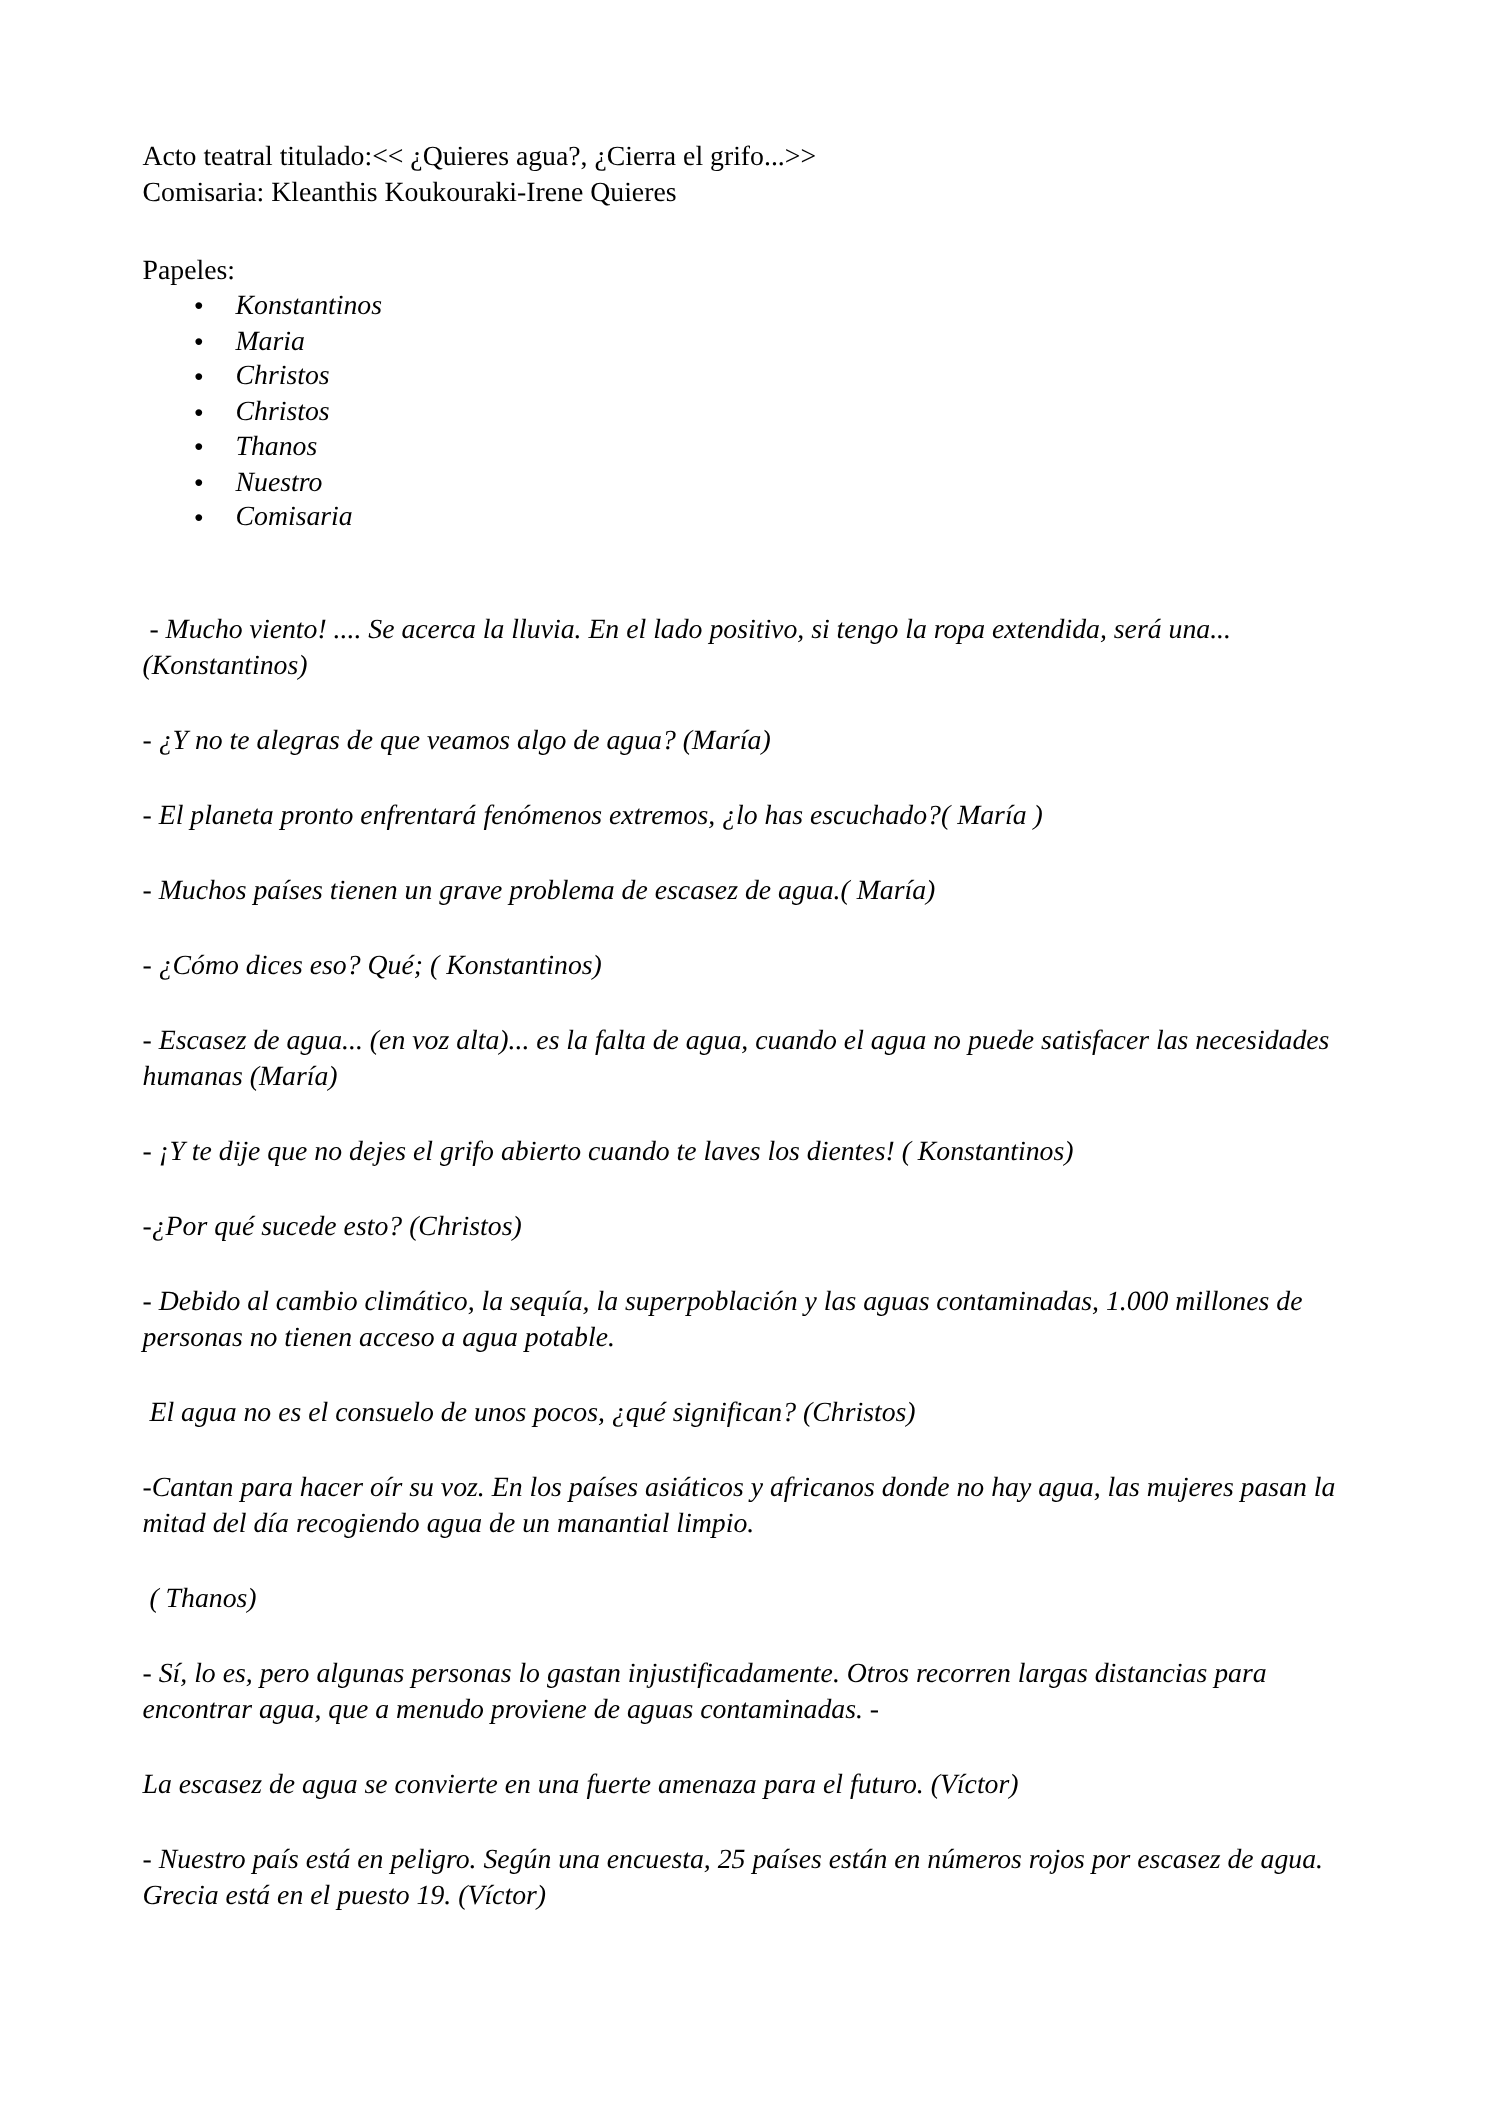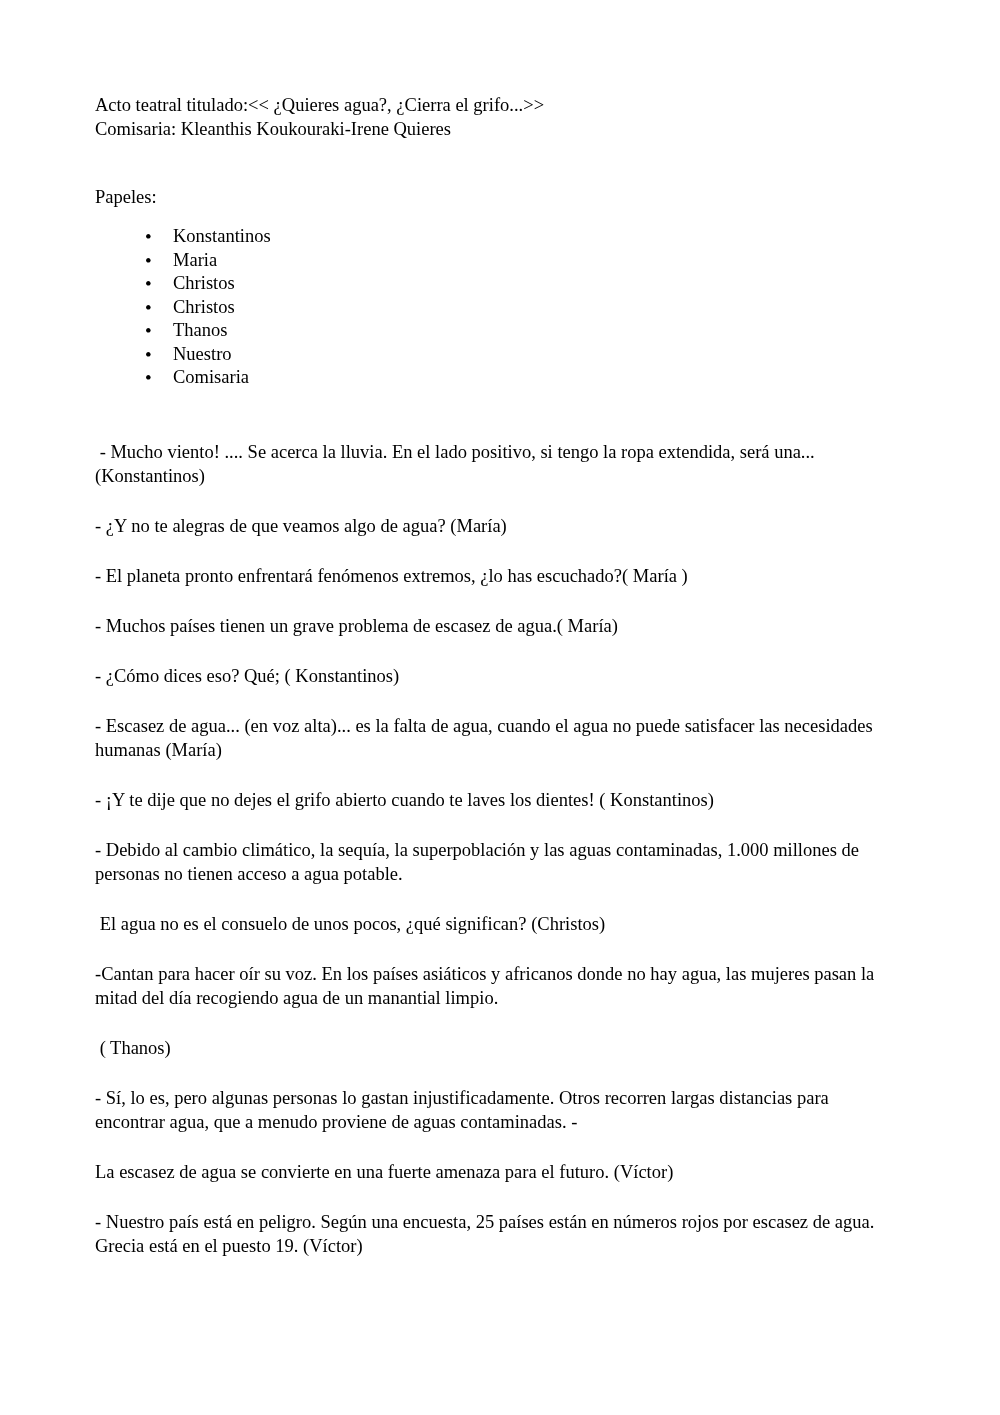--- a/index.html
+++ b/index.html
@@ -18,42 +18,44 @@
     font-family: "Liberation Serif", "DejaVu Serif", serif;
     font-size: 18.5px;
     line-height: 24px;
     overflow: hidden;
   }
   .title-line {
     margin: 0;
     white-space: pre-wrap;
   }
   .roles-heading {
-    margin: 44px 0 0 0;
+    margin: 28px 0 0 0;
   }
   ul.roles {
-    margin: 16px;
+    margin: 0;
     padding: 0;
     list-style: none;
+    font-style: italic;
   }
   ul.roles li {
     position: relative;
     padding-left: 62px;
     line-height: 23.5px;
   }
   ul.roles li::before {
     content: "\2022";
     position: absolute;
     left: 34px;
     top: 0;
     font-size: 19px;
   }
   .dialogue p {
     margin: 26px 0 0 0;
     white-space: pre-wrap;
+    font-style: italic;
   }
   .dialogue p.first {
     margin-top: 50px;
   }
 </style>
 </head>
 <body>
 
 <div class="page">
 
@@ -73,20 +75,21 @@
   </ul>
 
   <div class="dialogue">
     <p class="first"> - Mucho viento! .... Se acerca la lluvia. En el lado positivo, si tengo la ropa extendida, será una... (Konstantinos)</p>
     <p>- ¿Y no te alegras de que veamos algo de agua? (María)</p>
     <p>- El planeta pronto enfrentará fenómenos extremos, ¿lo has escuchado?( María )</p>
     <p>- Muchos países tienen un grave problema de escasez de agua.( María)</p>
     <p>- ¿Cómo dices eso? Qué; ( Konstantinos)</p>
     <p>- Escasez de agua... (en voz alta)... es la falta de agua, cuando el agua no puede satisfacer las necesidades humanas (María)</p>
     <p>- ¡Y te dije que no dejes el grifo abierto cuando te laves los dientes! ( Konstantinos)</p>
+    <p>-¿Por qué sucede esto? (Christos)</p>
     <p>- Debido al cambio climático, la sequía, la superpoblación y las aguas contaminadas, 1.000 millones de personas no tienen acceso a agua potable.</p>
     <p> El agua no es el consuelo de unos pocos, ¿qué significan? (Christos)</p>
     <p>-Cantan para hacer oír su voz. En los países asiáticos y africanos donde no hay agua, las mujeres pasan la mitad del día recogiendo agua de un manantial limpio.</p>
     <p> ( Thanos)</p>
     <p>- Sí, lo es, pero algunas personas lo gastan injustificadamente. Otros recorren largas distancias para encontrar agua, que a menudo proviene de aguas contaminadas. -</p>
     <p>La escasez de agua se convierte en una fuerte amenaza para el futuro. (Víctor)</p>
     <p>- Nuestro país está en peligro. Según una encuesta, 25 países están en números rojos por escasez de agua. Grecia está en el puesto 19. (Víctor)</p>
   </div>
 
 </div>

